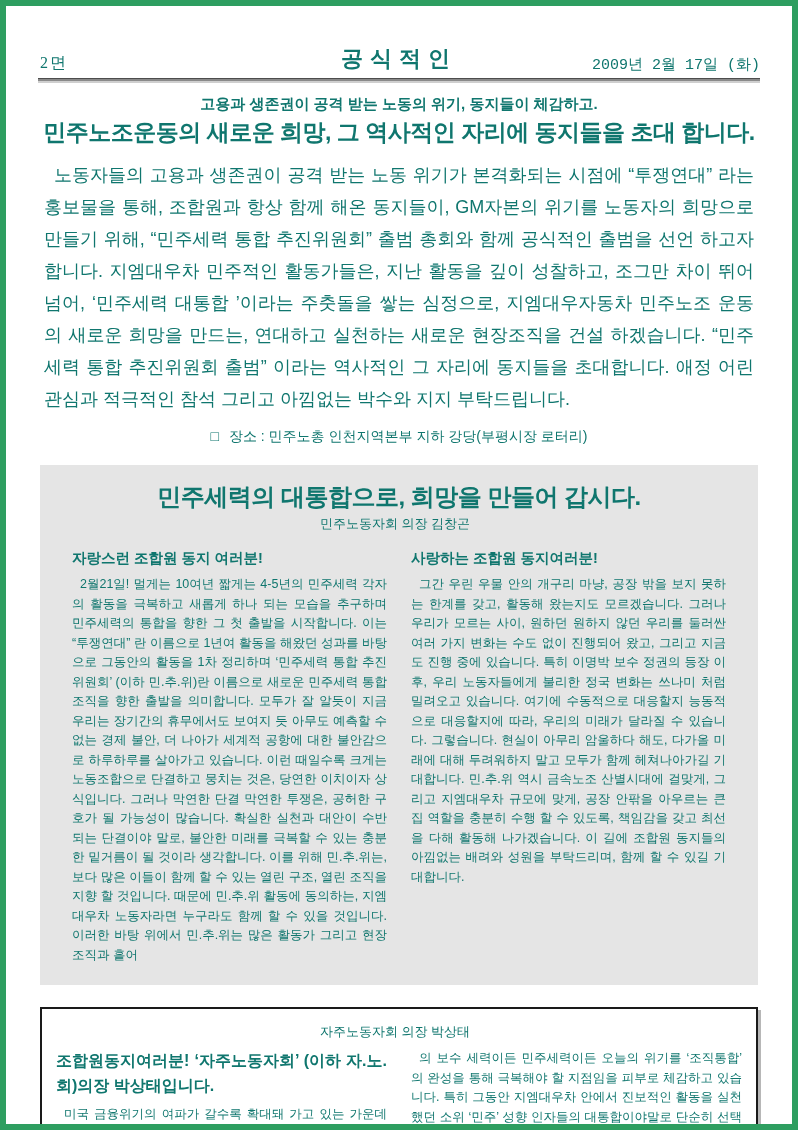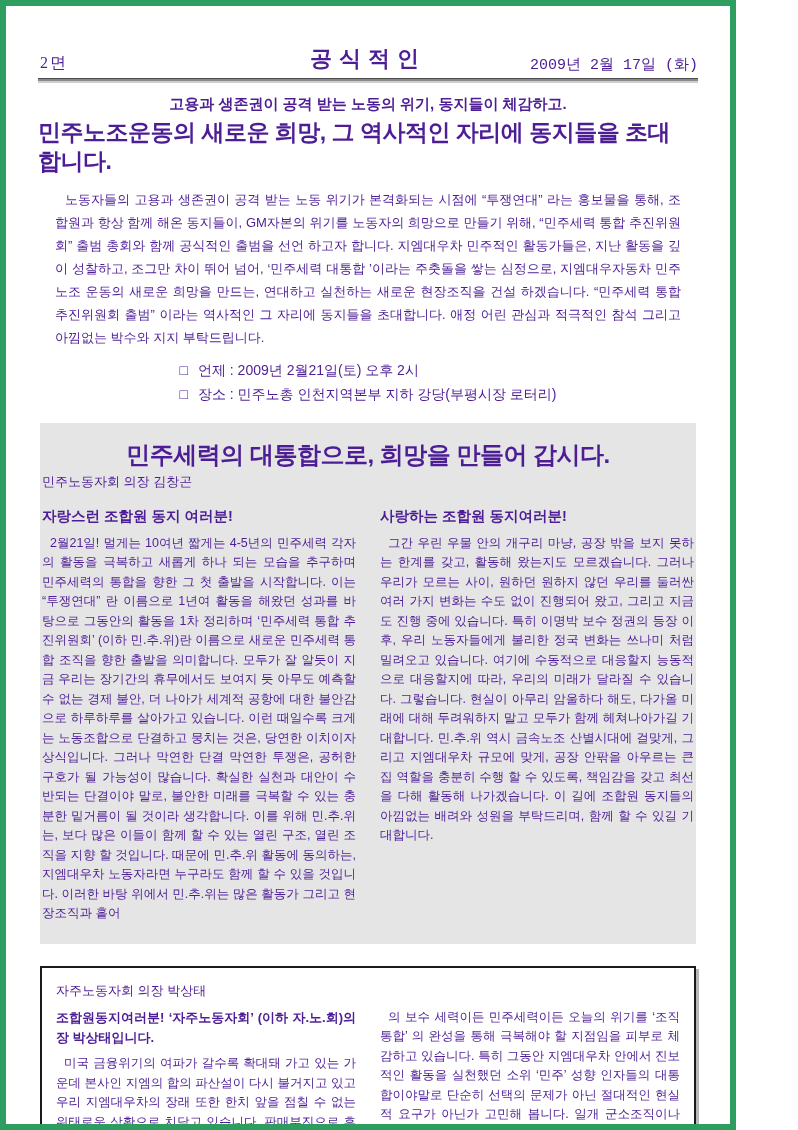--- a/index.html
+++ b/index.html
@@ -1,71 +1,68 @@
 <!DOCTYPE html>
 <html><head>
 <meta charset="utf-8">
 <style>
   html,body{margin:0;padding:0;background:#fff;}
   .page{
-    width:736px;height:1130px;box-sizing:border-box;
+    width:798px;height:1130px;box-sizing:border-box;
     border:6px solid #2e9e60;background:#fff;
     padding:42px 32px 0 32px;overflow:hidden;
-    font-family:"Liberation Sans",sans-serif;color:#4c1d95;
+    font-family:"Liberation Sans",sans-serif;color:#0f766e;
   }
   
   .hdr{position:relative;height:26px;margin-bottom:4px;font-family:"Liberation Serif",serif;}
   .hdr .pageno{position:absolute;left:2px;bottom:0;font-size:16px;letter-spacing:2px;}
   .hdr .masthead{position:absolute;left:0;right:0;bottom:0;text-align:center;
     font-family:"Liberation Sans",sans-serif;font-weight:900;font-size:22px;letter-spacing:7px;}
   .hdr .date{position:absolute;right:0;bottom:0;font-size:15px;font-family:Liberation Mono, monospace;}
   .hdr-rule{height:4px;border-top:1px solid #4d4d4d;
     background:linear-gradient(to bottom,#8a8a8a 0 45%,#cfcfcf 45% 100%);margin-bottom:12px;}
   
   .kicker{text-align:center;font-weight:bold;font-size:15px;margin:6px 0 4px;}
-  .main-headline{margin:2px 0 12px;font-size:23px;font-weight:900;
+  .main-headline{margin:2px 0 12px;text-align:center;font-size:23px;font-weight:900;
     letter-spacing:-0.5px;line-height:1.25;}
-  .lead-body{margin:0 17px 10px;font-size:13px;line-height:1.78;text-align:justify;
+  .lead-body{margin:0 6px 10px;font-size:18px;line-height:1.78;text-align:justify;
     word-break:break-all;text-indent:10px;}
   .events{width:fit-content;margin:2px auto 16px;font-size:14px;line-height:1.7;}
   .event .marker{display:inline-block;margin-right:10px;}
   .section-headline{margin:4px 0 10px;text-align:center;font-size:23px;font-weight:900;letter-spacing:-0.5px;}
   
   .box{margin:0 2px;}
-  .box.gray{background:#e5e5e5;padding:12px 2px 12px;}
+  .box.gray{background:#e5e5e5;padding:12px 32px 12px;}
   .box.bordered{background:#fff;border:2px solid #1a1a1a;box-shadow:3px 3px 0 #b7b7b7;
     padding:12px 14px 8px;margin-top:22px;}
   .box h3{margin:4px 0 2px;text-align:center;font-size:24px;font-weight:900;letter-spacing:-0.5px;}
-  .byline{text-align:left;font-size:13px;margin:2px 8px 8px 0;}
+  .byline{text-align:center;font-size:13px;margin:2px 8px 8px 0;}
   .cols{display:flex;gap:24px;}
   .col{flex:1 1 0;font-size:12.5px;line-height:1.56;text-align:justify;word-break:break-all;}
   .col p{margin:0 0 8px;text-indent:8px;}
   .col h4{margin:6px 0 6px;font-size:14.5px;font-weight:900;text-align:left;}
-  .col .lead-bold{font-weight:bold;font-size:13px;text-indent:0;margin-bottom:6px;}
+  .col .lead-bold{font-weight:bold;font-size:16px;text-indent:0;margin-bottom:6px;}
 </style>
 </head>
 <body>
 
 <div class="page">
 
   <div class="hdr">
     <span class="pageno">2면</span>
     <span class="masthead">공식적인</span>
     <span class="date">2009년 2월 17일 (화)</span>
   </div>
   <div class="hdr-rule"></div>
 
   <div class="kicker">고용과 생존권이 공격 받는 노동의 위기, 동지들이 체감하고.</div>
   <h1 class="main-headline">민주노조운동의 새로운 희망, 그 역사적인 자리에 동지들을 초대 합니다.</h1>
   <p class="lead-body">노동자들의 고용과 생존권이 공격 받는 노동 위기가 본격화되는 시점에 “투쟁연대” 라는 홍보물을 통해, 조합원과 항상 함께 해온 동지들이, GM자본의 위기를 노동자의 희망으로 만들기 위해, “민주세력 통합 추진위원회” 출범 총회와 함께 공식적인 출범을 선언 하고자 합니다. 지엠대우차 민주적인 활동가들은, 지난 활동을 깊이 성찰하고, 조그만 차이 뛰어 넘어, ‘민주세력 대통합 ’이라는 주춧돌을 쌓는 심정으로, 지엠대우자동차 민주노조 운동의 새로운 희망을 만드는, 연대하고 실천하는 새로운 현장조직을 건설 하겠습니다. “민주세력 통합 추진위원회 출범” 이라는 역사적인 그 자리에 동지들을 초대합니다. 애정 어린 관심과 적극적인 참석 그리고 아낌없는 박수와 지지 부탁드립니다.</p>
 
   <div class="events">
-    <div class="event">
-      <span class="marker">□</span><span>언제 : 2009년 2월21일(토) 오후 2시</span>
-    </div>
     <div class="event">
       <span class="marker">□</span><span>장소 : 민주노총 인천지역본부 지하 강당(부평시장 로터리)</span>
     </div>
   </div>
 
 
   <section class="box gray">
     <h3>민주세력의 대통합으로, 희망을 만들어 갑시다.</h3>
     <div class="byline">민주노동자회 의장 김창곤</div>
     <div class="cols">

